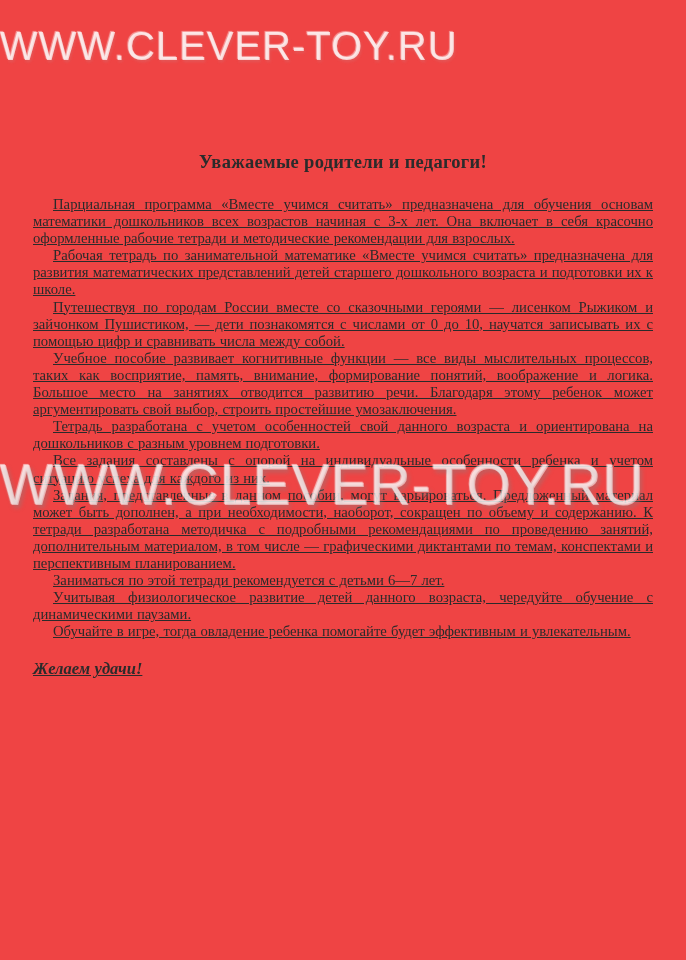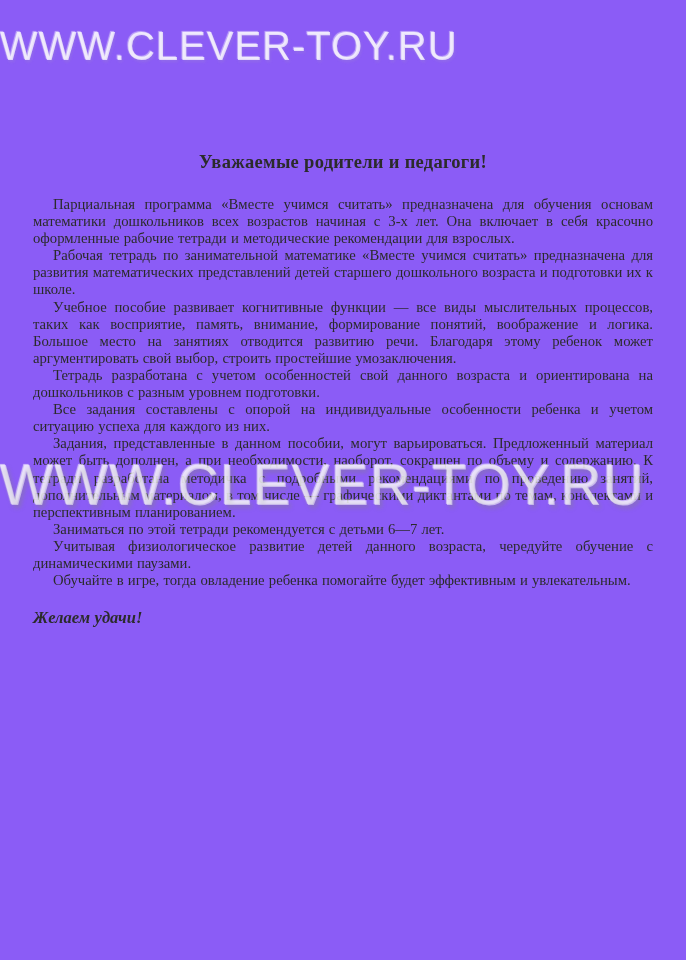--- a/index.html
+++ b/index.html
@@ -4,21 +4,21 @@
 <style>
   html, body {
     margin: 0;
     padding: 0;
     background: #ffffff;
   }
   .page {
     position: relative;
     width: 686px;
     height: 960px;
-    background: #8b5cf6;
+    background: #ef4444;
     overflow: hidden;
     font-family: "Liberation Serif", "DejaVu Serif", serif;
     color: #2b2b2b;
   }
   .doc-title {
     position: absolute;
     top: 152px;
     left: 0;
     width: 100%;
     text-align: center;
@@ -34,20 +34,21 @@
     width: 620px;
   }
   .content p {
     margin: 0;
     padding: 0;
     text-indent: 20px;
     text-align: justify;
     font-size: 14.7px;
     line-height: 17.1px;
     word-spacing: 0.5px;
+    text-decoration: underline;
   }
   .closing {
     margin-top: 20px !important;
     text-align: left;
     text-indent: 0 !important;
     font-size: 16.5px !important;
     font-weight: bold;
     font-style: italic;
     padding-right: 2px;
   }
@@ -86,20 +87,21 @@
 
 <div class="page">
 
   <div class="watermark watermark-top">WWW.CLEVER-TOY.RU</div>
 
   <h1 class="doc-title">Уважаемые родители и педагоги!</h1>
 
   <div class="content">
     <p>Парциальная программа «Вместе учимся считать» предназначена для обучения основам математики дошкольников всех возрастов начиная с 3-х лет. Она включает в себя красочно оформленные рабочие тетради и методические рекомендации для взрослых.</p>
     <p>Рабочая тетрадь по занимательной математике «Вместе учимся считать» предназначена для развития математических представлений детей старшего дошкольного возраста и подготовки их к школе.</p>
+    <p>Путешествуя по городам России вместе со сказочными героями — лисенком Рыжиком и зайчонком Пушистиком, — дети познакомятся с числами от 0 до 10, научатся записывать их с помощью цифр и сравнивать числа между собой.</p>
     <p>Учебное пособие развивает когнитивные функции — все виды мыслительных процессов, таких как восприятие, память, внимание, формирование понятий, воображение и логика. Большое место на занятиях отводится развитию речи. Благодаря этому ребенок может аргументировать свой выбор, строить простейшие умозаключения.</p>
     <p>Тетрадь разработана с учетом особенностей свой данного возраста и ориентирована на дошкольников с разным уровнем подготовки.</p>
     <p>Все задания составлены с опорой на индивидуальные особенности ребенка и учетом ситуацию успеха для каждого из них.</p>
     <p>Задания, представленные в данном пособии, могут варьироваться. Предложенный материал может быть дополнен, а при необходимости, наоборот, сокращен по объему и содержанию. К тетради разработана методичка с подробными рекомендациями по проведению занятий, дополнительным материалом, в том числе — графическими диктантами по темам, конспектами и перспективным планированием.</p>
     <p>Заниматься по этой тетради рекомендуется с детьми 6—7 лет.</p>
     <p>Учитывая физиологическое развитие детей данного возраста, чередуйте обучение с динамическими паузами.</p>
     <p>Обучайте в игре, тогда овладение ребенка помогайте будет эффективным и увлекательным.</p>
     <p class="closing">Желаем удачи!</p>
   </div>
 

